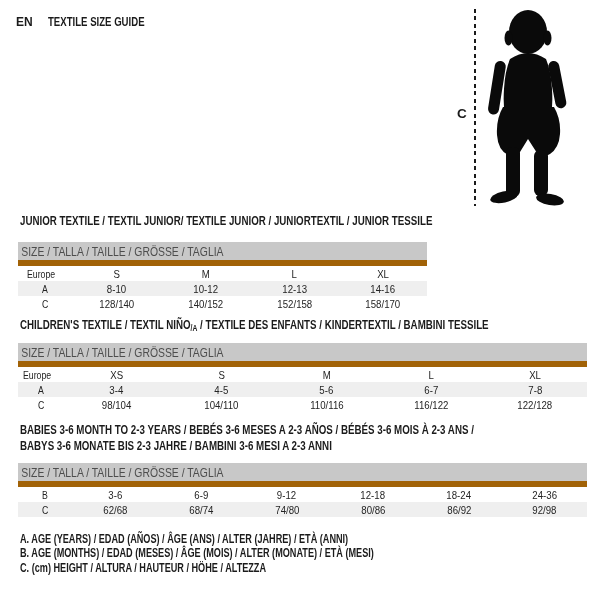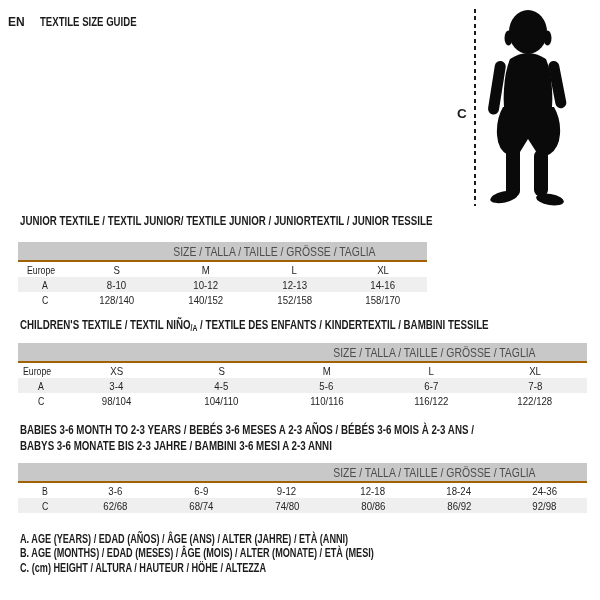--- a/index.html
+++ b/index.html
@@ -1,21 +1,21 @@
 <!DOCTYPE html>
 <html><head>
 <meta charset="utf-8">
 <style>
   html,body{margin:0;padding:0;background:#fff;}
   #page{
     position:relative;width:600px;height:600px;background:#fff;overflow:hidden;
     font-family:"Liberation Sans","DejaVu Sans",sans-serif;color:#1b1b1b;
   }
   
-  .langs{position:absolute;left:8px;top:15px;}
+  .langs{position:absolute;left:16px;top:15px;}
   .lang-row{display:flex;height:14.4px;font-size:12px;font-weight:bold;line-height:14.4px;}
   .lang-code{flex:0 0 32px;}
   .lang-label{display:inline-block;transform:scaleX(0.8);transform-origin:0 50%;white-space:nowrap;}
   
   .height-line{
     position:absolute;left:474px;top:9px;width:2px;height:197px;
     background:repeating-linear-gradient(to bottom,#1a1a1a 0 4px,transparent 4px 7.5px);
   }
   .height-label{position:absolute;left:457px;top:107px;font-size:13.5px;font-weight:bold;line-height:14px;}
   .baby{position:absolute;left:481px;top:7px;width:94px;height:200px;}
@@ -29,22 +29,22 @@
   #title-babies-1{top:423px;}
   #title-babies-2{top:439px;}
   .subscript{font-size:9px;vertical-align:-2px;}
   
   table.sizes{position:absolute;border-collapse:collapse;table-layout:fixed;}
   #tbl-junior{left:18px;top:242px;width:409px;}
   #tbl-children{left:18px;top:343px;width:569px;}
   #tbl-babies{left:18px;top:463px;width:569px;}
   .sizes th,.sizes td{padding:0;height:15px;vertical-align:middle;overflow:visible;}
   th.size-bar{
-    background:var(--size-bar-bg,#c8c8c8);border-bottom:2px solid #a16207;
-    text-align:right;font-weight:normal;text-decoration:underline;
+    background:var(--size-bar-bg,#c8c8c8);border-bottom:6px solid #a16207;
+    text-align:left;font-weight:normal;text-decoration:underline;
   }
   .bar-text{
     display:inline-block;transform:scaleX(0.8);transform-origin:0 50%;
     font-size:13px;color:var(--size-bar-text,#4d4d4d);padding-left:4px;white-space:nowrap;
   }
   .sizes td{font-size:11.5px;text-align:center;color:#242424;}
   .sizes td.lbl{text-align:center;padding-left:2px;}
   tr.shade td{background:var(--row-shade,#efefef);}
   .t-label{display:inline-block;transform:scaleX(0.76);transform-origin:0 50%;white-space:nowrap;}
   .t-val{display:inline-block;transform:scaleX(0.84);transform-origin:50% 50%;white-space:nowrap;}

